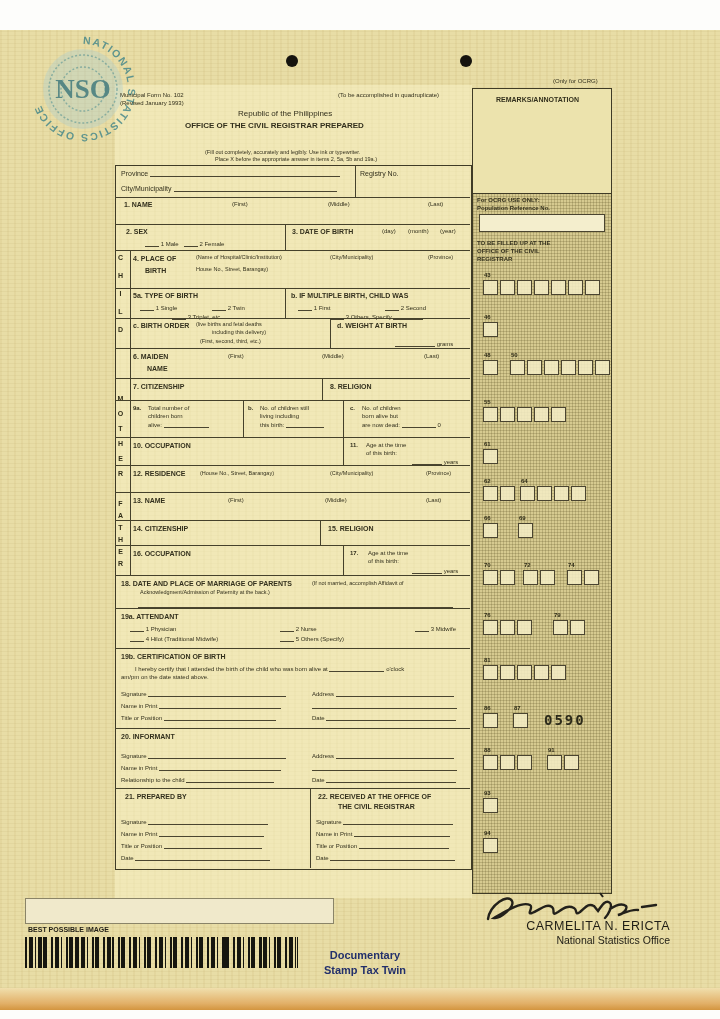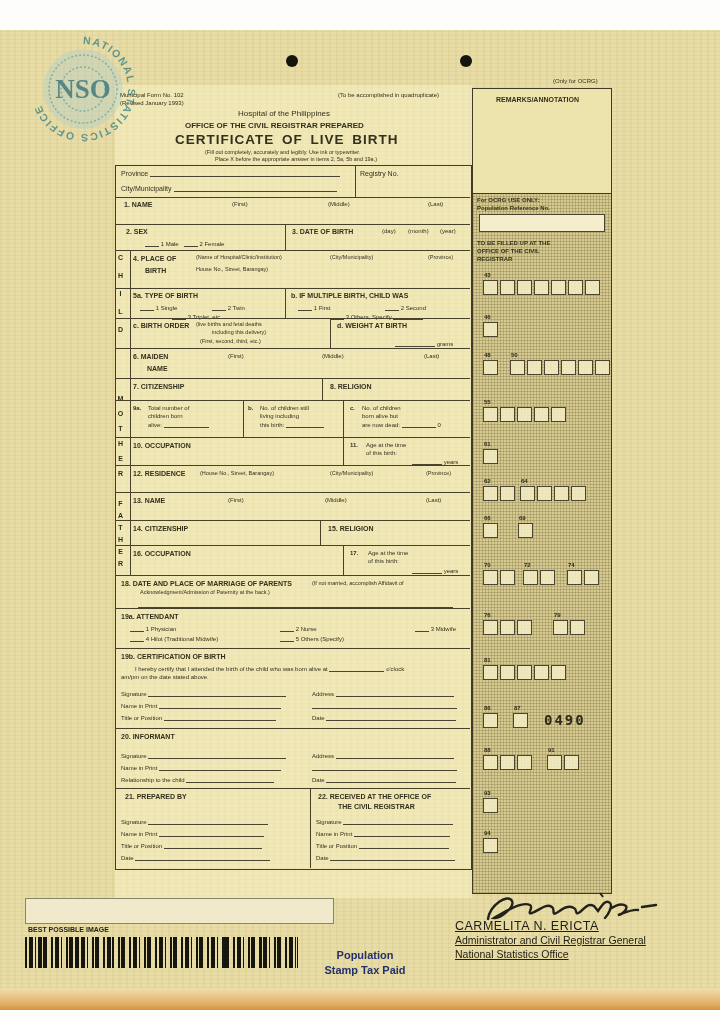--- a/index.html
+++ b/index.html
@@ -55,21 +55,21 @@
   .cbox{width:13px;height:13px;border:1px solid #4a4430;background:rgba(244,237,197,.85);margin-right:2px;}
   .stampno{font:bold 14px "DejaVu Sans Mono",monospace;letter-spacing:2px;color:#2c2a1a;margin-left:14px;margin-bottom:0;}
   
   .bpi-box{position:absolute;left:25px;top:868px;width:307px;height:24px;background:#f0e9cb;border:1px solid #8a8468;}
   .barcode{position:absolute;left:25px;top:907px;width:273px;height:31px;
            background-image:
              repeating-linear-gradient(90deg,#16160f 0 2px,transparent 2px 4px,#16160f 4px 8px,transparent 8px 10px,#16160f 10px 11px,transparent 11px 15px,#16160f 15px 17px,transparent 17px 18px,#16160f 18px 22px,transparent 22px 26px),
              repeating-linear-gradient(90deg,transparent 0 13px,#16160f 13px 15px,transparent 15px 37px);}
   .docstamp{position:absolute;left:305px;top:918px;width:120px;text-align:center;
             font:bold 11px/1.35 "Liberation Sans",sans-serif;color:#23306b;}
-  .signblock{position:absolute;left:455px;top:890px;width:215px;text-align:left;color:#1f1d15;text-decoration:underline;}
+  .signblock{position:absolute;left:455px;top:890px;width:215px;text-align:right;color:#1f1d15;}
   .signblock .nm{font:12.5px/1 "Liberation Sans",sans-serif;letter-spacing:.5px;}
   .signblock .tt{font:10.5px/1.4 "Liberation Sans",sans-serif;}
   .sigsvg{position:absolute;left:460px;top:855px;}
 </style>
 </head>
 <body>
 
 <div class="page">
 
   <div class="paper">
@@ -87,23 +87,22 @@
       </text>
       <text x="59" y="68" text-anchor="middle" font-family="Liberation Serif, serif" font-size="27" font-weight="bold" fill="#35747e">NSO</text>
     </svg>
 
     <div class="hole" style="left:286px;top:25px;"></div>
     <div class="hole" style="left:460px;top:25px;"></div>
 
     <span class="t s6" style="left:120px;top:62px;">Municipal Form No. 102</span>
     <span class="t s6" style="left:120px;top:70px;">(Revised January 1993)</span>
     <span class="t s6" style="left:338px;top:62px;">(To be accomplished in quadruplicate)</span>
-    <span class="t s8" style="left:238px;top:80px;">Hospital of the Philippines</span>
+    <span class="t s8" style="left:238px;top:80px;">Republic of the Philippines</span>
     <span class="t s8b" style="left:185px;top:92px;">OFFICE OF THE CIVIL REGISTRAR PREPARED</span>
-    <span class="t s13b" style="left:175px;top:103px;">CERTIFICATE OF LIVE BIRTH</span>
     <span class="t s5" style="left:205px;top:120px;">(Fill out completely, accurately and legibly. Use ink or typewriter.</span>
     <span class="t s5" style="left:215px;top:127px;">Place X before the appropriate answer in items 2, 5a, 5b and 19a.)</span>
 
     <span class="t s6" style="left:553px;top:48px;">(Only for OCRG)</span>
 
     <span class="t s7" style="left:121px;top:140px;"><span>Province</span> <span class="u" style="width:190px"></span></span>
     <span class="t s7" style="left:121px;top:155px;"><span>City/Municipality</span> <span class="u" style="width:163px"></span></span>
     <span class="t s7" style="left:360px;top:140px;">Registry No.</span>
 
     <div class="frame" style="left:115px;top:135px;width:355px;height:703px;"></div>
@@ -361,21 +360,21 @@
         </div>
         <div class="boxrow" style="top: 675px;">
           <div class="bgrp">
             <span class="blbl">86</span>
             <div class="cbox"></div>
           </div>
           <div class="bgrp" style="margin-left: 13px;">
             <span class="blbl">87</span>
             <div class="cbox"></div>
           </div>
-          <span class="stampno">0490</span>
+          <span class="stampno">0590</span>
         </div>
         <div class="boxrow" style="top: 717px;">
           <div class="bgrp">
             <span class="blbl">88</span>
             <div class="cbox"></div>
             <div class="cbox"></div>
             <div class="cbox"></div>
           </div>
           <div class="bgrp" style="margin-left: 13px;">
             <span class="blbl">91</span>
@@ -394,31 +393,30 @@
             <span class="blbl">94</span>
             <div class="cbox"></div>
           </div>
         </div>
       </div>
 
     <div class="bpi-box"></div>
     <span class="t s7b" style="left:28px;top:896px;color:#24221a;">BEST POSSIBLE IMAGE</span>
     <div class="barcode"></div>
     <div class="docstamp">
-      <div>Population</div>
-      <div>Stamp Tax Paid</div>
+      <div>Documentary</div>
+      <div>Stamp Tax Twin</div>
     </div>
 
     <svg class="sigsvg" width="210" height="48" viewBox="0 0 210 48">
       <path d="M28,34 C30,20 48,8 52,16 C55,22 40,34 34,33 C46,26 62,16 70,20 C74,22 66,30 72,28 C80,25 86,18 92,22 C96,25 90,32 98,27 C104,23 108,20 114,23 C118,25 114,31 120,27 C126,22 128,18 134,21 L138,26 C142,20 146,14 150,18 C153,21 148,30 145,33 M150,24 C156,20 162,18 166,21 C168,24 162,30 158,30 C164,28 172,24 178,25 M182,22 L196,20" fill="none" stroke="#23211b" stroke-width="2.4" stroke-linecap="round"></path>
       <path d="M140,8 L143,12" fill="none" stroke="#23211b" stroke-width="2"></path>
     </svg>
     <div class="signblock">
       <div class="nm">CARMELITA N. ERICTA</div>
-      <div class="tt">Administrator and Civil Registrar General</div>
       <div class="tt">National Statistics Office</div>
     </div>
   <div class="hl" style="left: 115px; top: 167px; width: 355px;"></div>
       <div class="hl" style="left: 115px; top: 194px; width: 355px;"></div>
       <div class="hl" style="left: 115px; top: 220px; width: 355px;"></div>
       <div class="hl" style="left: 115px; top: 258px; width: 355px;"></div>
       <div class="hl" style="left: 115px; top: 288px; width: 355px;"></div>
       <div class="hl" style="left: 115px; top: 318px; width: 355px;"></div>
       <div class="hl" style="left: 115px; top: 348px; width: 355px;"></div>
       <div class="hl" style="left: 115px; top: 370px; width: 355px;"></div>

